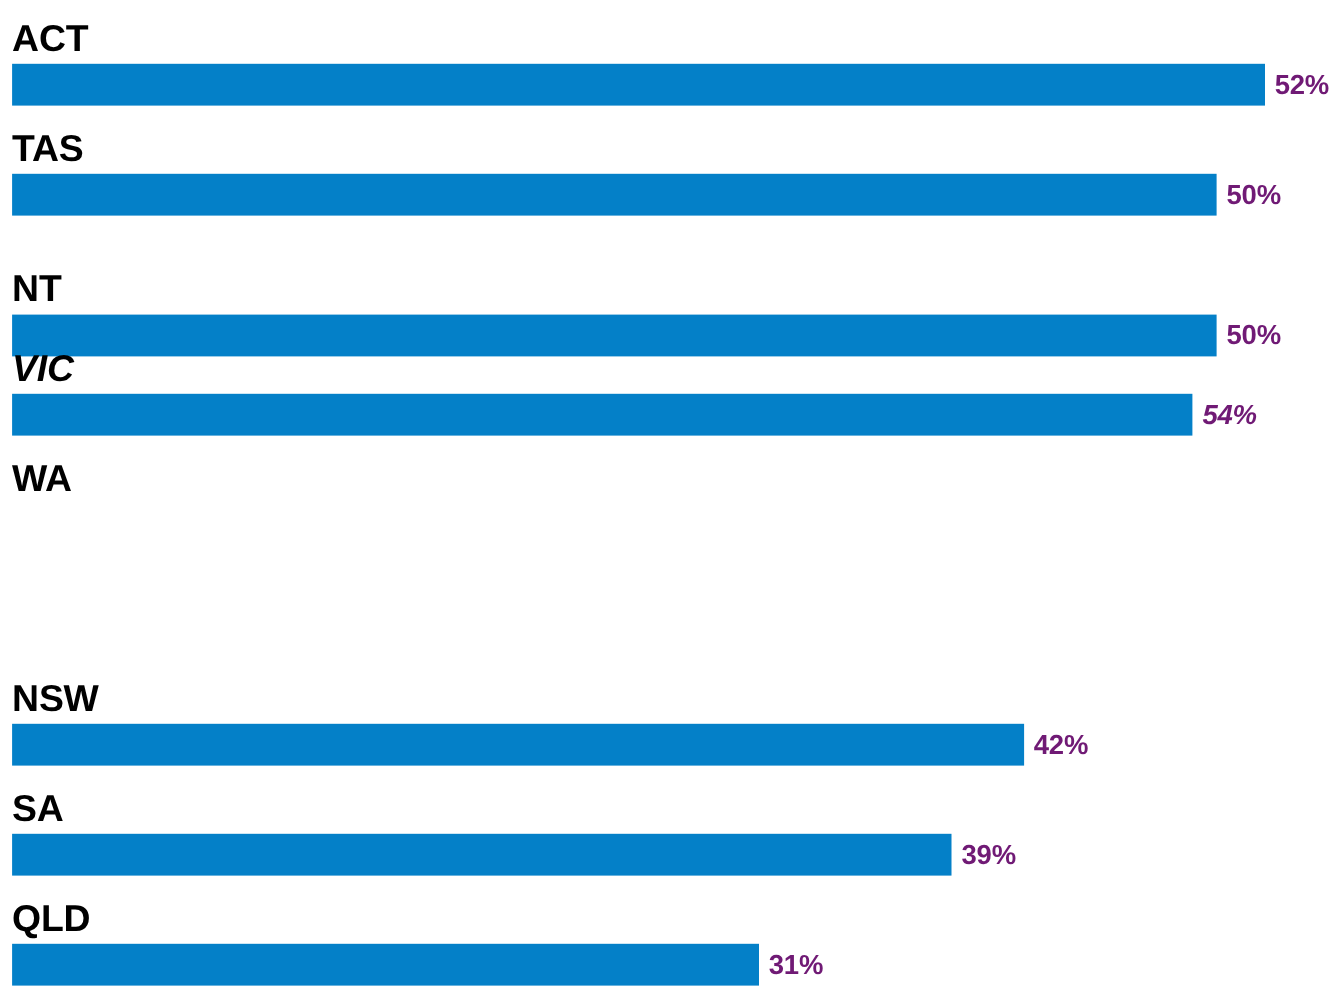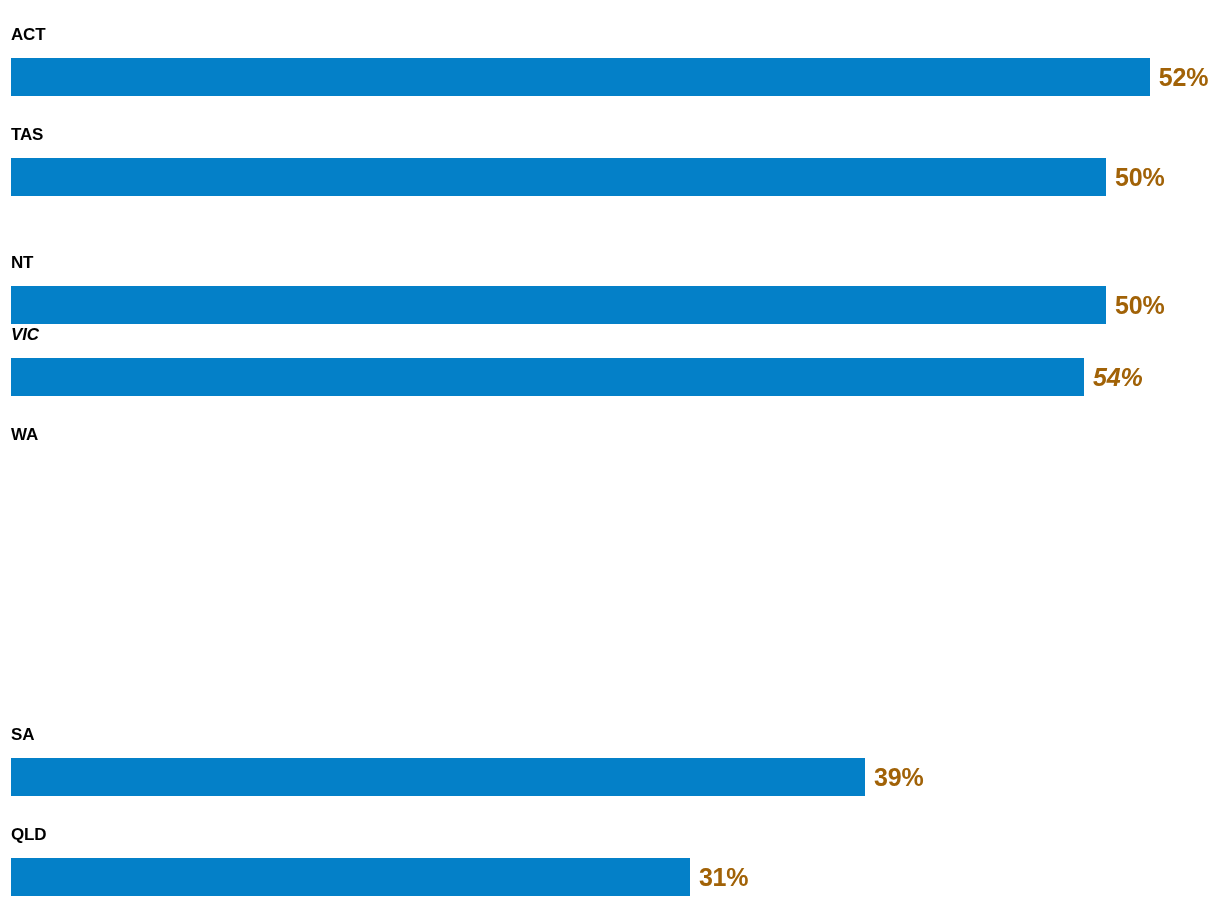--- a/index.html
+++ b/index.html
@@ -23,21 +23,21 @@
   .bar-group {
     position: absolute;
     left: 0;
     width: 1220px;
     height: 100px;
   }
   .cat-label {
     position: absolute;
     left: 11px;
     top: 0px;
-    font-size: 17px;
+    font-size: 34px;
     font-weight: bold;
     color: #000000;
     letter-spacing: -0.2px;
     line-height: 30px;
     white-space: nowrap;
   }
   .bar-row {
     position: absolute;
     left: 0;
     top: 38px;
@@ -51,21 +51,21 @@
     height: 38px;
     background: #0480c8;
   }
   .value-label {
     position: absolute;
     top: 0;
     height: 38px;
     line-height: 38px;
     font-size: 25px;
     font-weight: bold;
-    color: #a16207;
+    color: #701a75;
     letter-spacing: -0.2px;
     white-space: nowrap;
   }
 </style>
 </head>
 <body>
 
 <div id="chart" style="background: rgb(255, 255, 255);">
     <div class="bar-group" style="top: 20px;">
       <div class="cat-label">ACT</div>
@@ -91,20 +91,27 @@
     <div class="bar-group" style="top: 320px; font-style: italic;">
       <div class="cat-label">VIC</div>
       <div class="bar-row">
         <div class="bar" style="width: 1073.1px; background: rgb(4, 128, 200);"></div>
         <div class="value-label" style="left: 1093.1px;">54%</div>
       </div>
     </div>
     <div class="bar-group" style="top: 420px;">
       <div class="cat-label">WA</div>
     </div>
+    <div class="bar-group" style="top: 620px;">
+      <div class="cat-label">NSW</div>
+      <div class="bar-row">
+        <div class="bar" style="width: 919.8px; background: rgb(4, 128, 200);"></div>
+        <div class="value-label" style="left: 939.8px;">42%</div>
+      </div>
+    </div>
     <div class="bar-group" style="top: 720px;">
       <div class="cat-label">SA</div>
       <div class="bar-row">
         <div class="bar" style="width: 854.1px; background: rgb(4, 128, 200);"></div>
         <div class="value-label" style="left: 874.1px; text-align: right;">39%</div>
       </div>
     </div>
     <div class="bar-group" style="top: 820px;">
       <div class="cat-label">QLD</div>
       <div class="bar-row">

